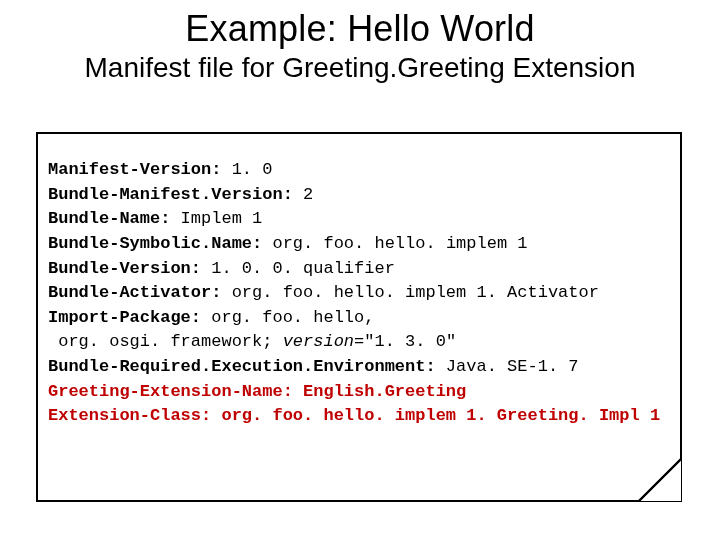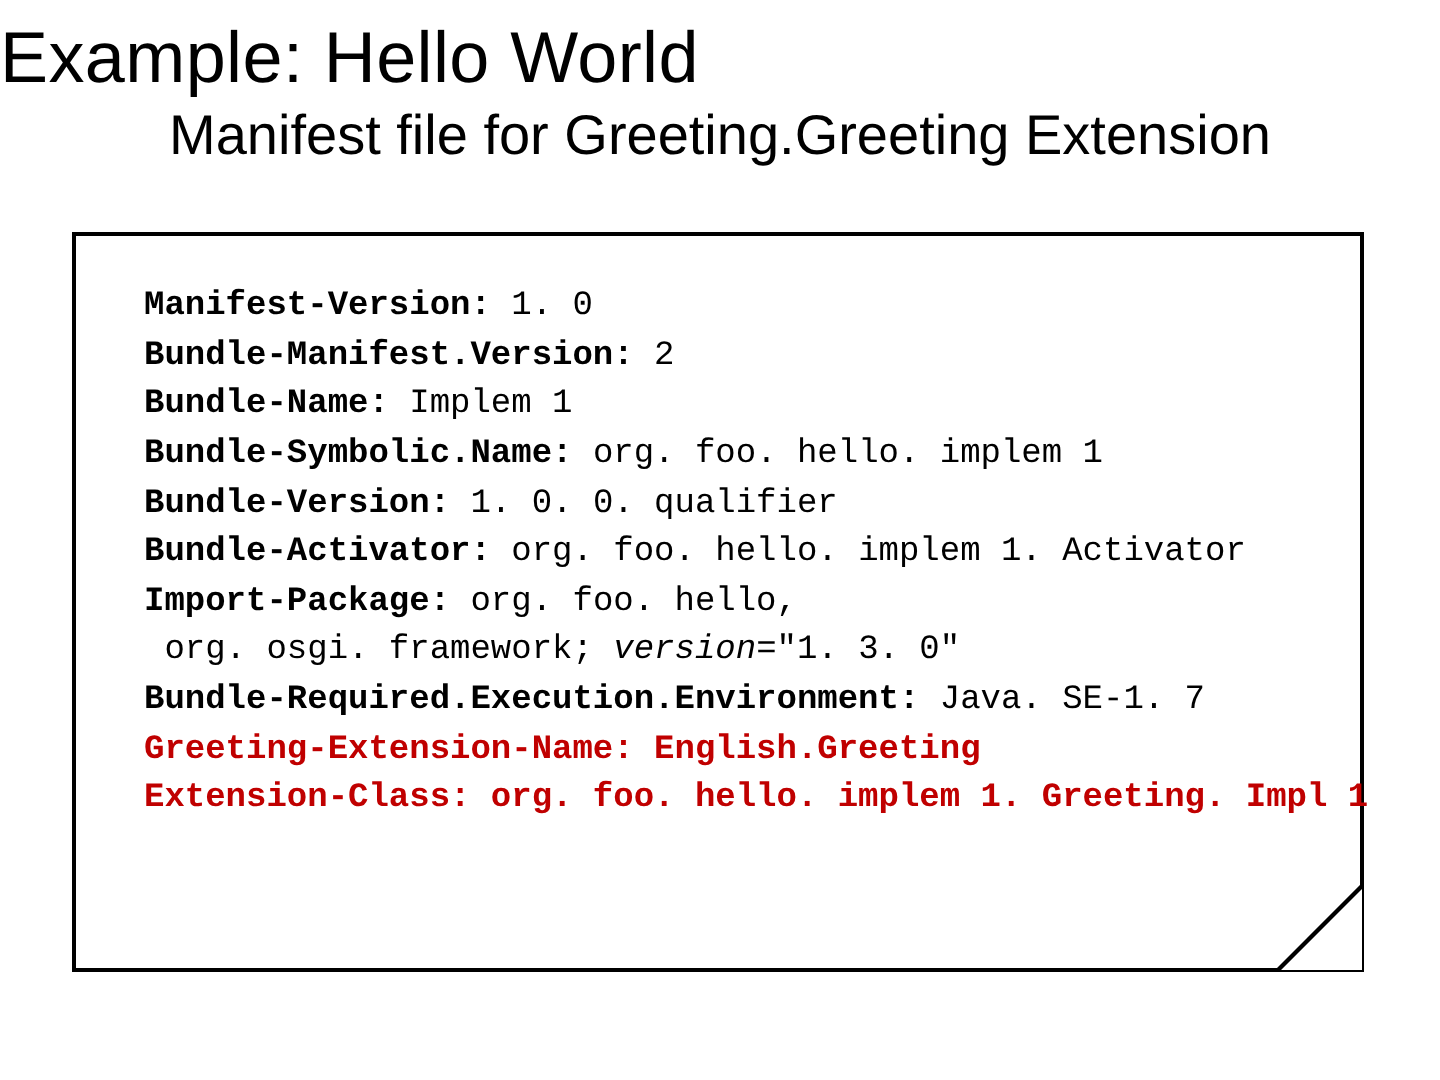--- a/index.html
+++ b/index.html
@@ -11,41 +11,41 @@
     font-family: Arial, Helvetica, sans-serif;
     color: #000;
   }
   .slide {
     width: 720px;
     height: 540px;
     position: relative;
     box-sizing: border-box;
   }
   .title {
+    text-align: center;
     font-size: 36px;
     font-weight: 400;
     margin: 8px 0 2px 0;
     letter-spacing: 0.2px;
   }
   .subtitle {
     text-align: center;
     font-size: 28px;
     font-weight: 400;
     margin: 0 0 18px 0;
   }
   .codebox {
     position: absolute;
     left: 36px;
-    top: 108px;
+    top: 124px;
     width: 646px;
     height: 370px;
     border: 2px solid #000;
     box-sizing: border-box;
     background: #fff;
-    padding-left: 24px;
   }
   .code {
     font-family: "Courier New", Courier, monospace;
     font-size: 17px;
     line-height: 1.45;
     padding: 24px 10px 10px 10px;
     white-space: pre;
   }
   .k { font-weight: bold; }
   .red { color: #c00000; font-weight: bold; }

